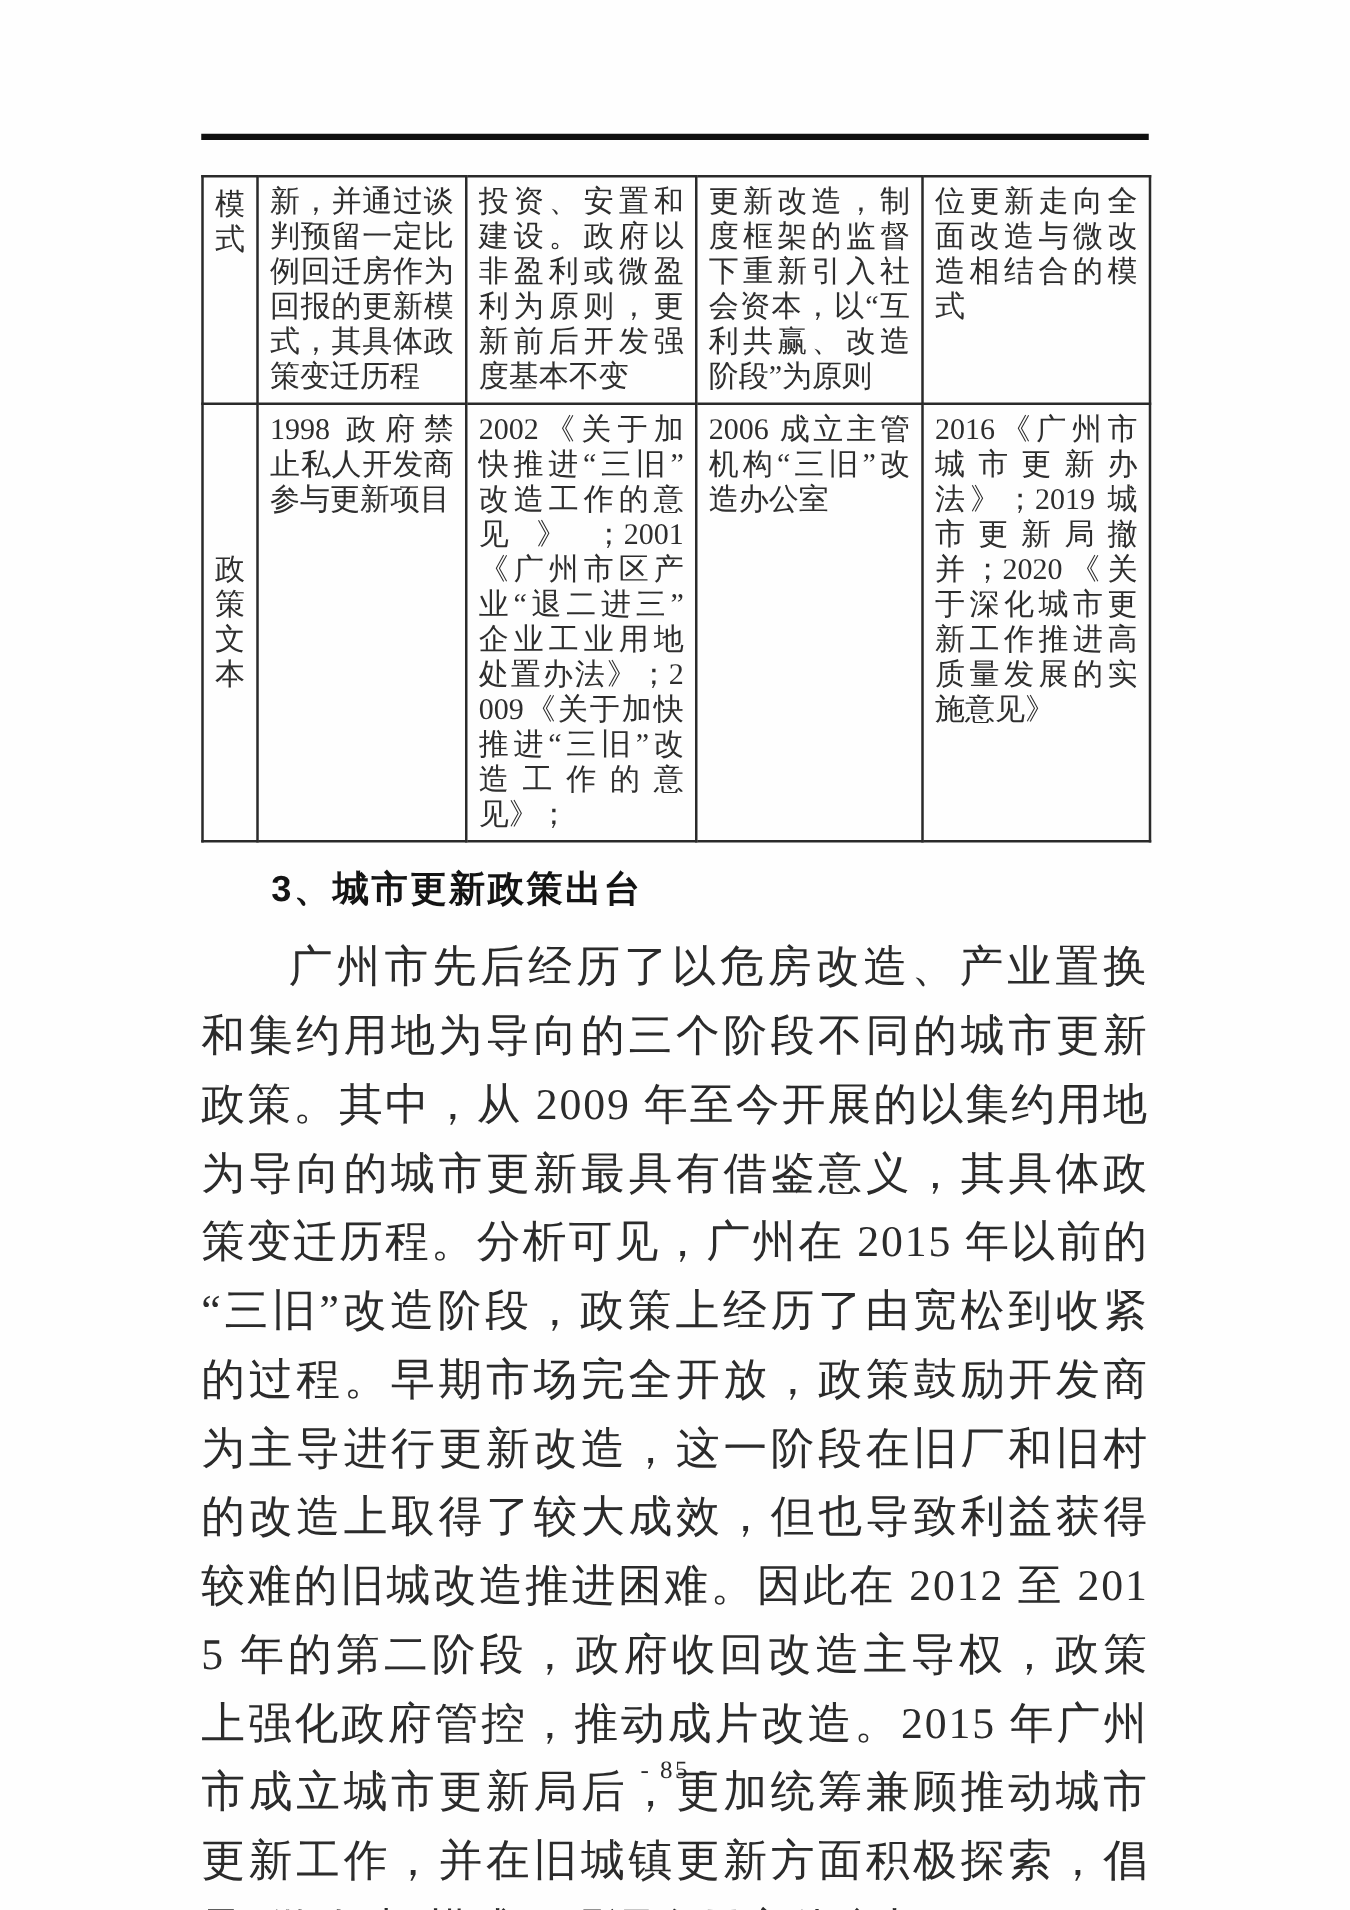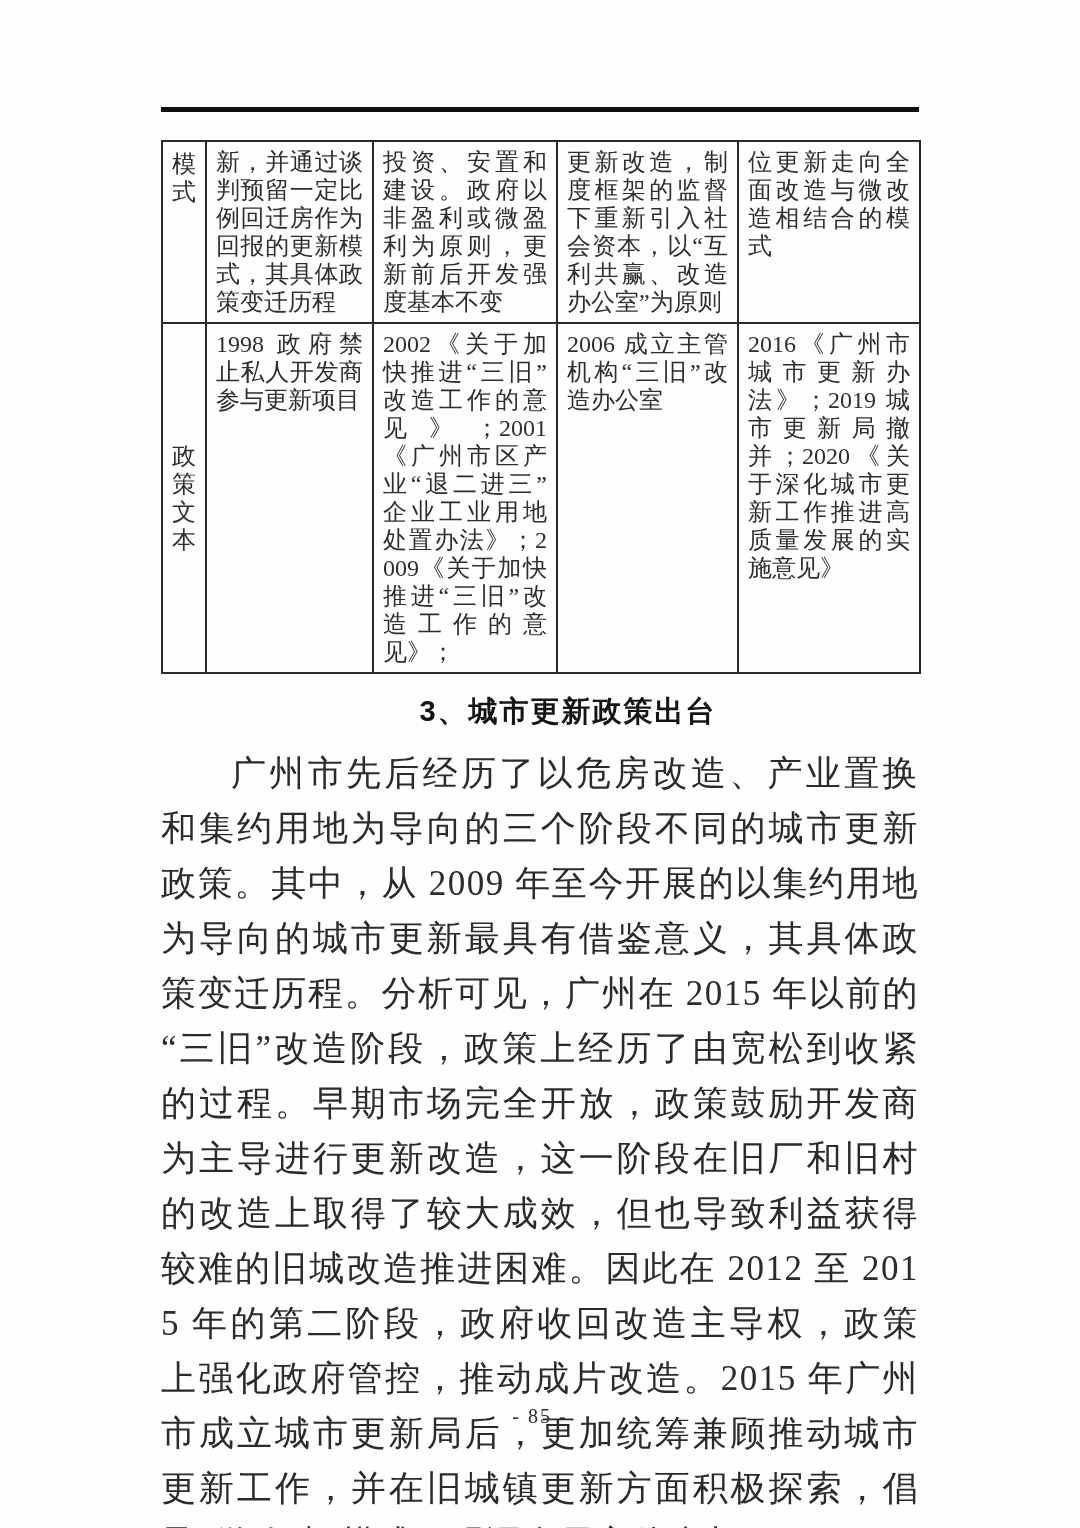--- a/index.html
+++ b/index.html
@@ -45,21 +45,20 @@
   }
   .tbl-top td.v-mid{vertical-align:middle;}
   .heading{
     margin:18px 0 0 0;
     padding-left:56px;
     font-family:"Liberation Sans","DejaVu Sans",sans-serif;
     font-weight:700;
     font-size:29px;
     color:#141414;
     letter-spacing:2px;
-    text-align:center;
   }
   .body-para{
     margin:14px 0 0 0;
     font-size:35px;
     line-height:55px;
     text-align:justify;
     text-justify:inter-ideograph;
     text-indent:2em;
     letter-spacing:1.5px;
     color:#2b2b2b;
@@ -100,21 +99,21 @@
           <col style="width:167px">
           <col style="width:184px">
           <col style="width:181px">
           <col style="width:182px">
       </colgroup>
       <tbody>
         <tr>
           <td class="lbl">模式</td>
           <td>新，并通过谈判预留一定比例回迁房作为回报的更新模式，其具体政策变迁历程</td>
           <td>投资、安置和建设。政府以非盈利或微盈利为原则，更新前后开发强度基本不变</td>
-          <td>更新改造，制度框架的监督下重新引入社会资本，以“互利共赢、改造办公室”为原则</td>
+          <td>更新改造，制度框架的监督下重新引入社会资本，以“互利共赢、改造阶段”为原则</td>
           <td>位更新走向全面改造与微改造相结合的模式</td>
         </tr>
         <tr>
           <td class="lbl v-mid">政策文本</td>
           <td>1998 政府禁止私人开发商参与更新项目</td>
           <td>2002《关于加快推进“三旧”改造工作的意见》；2001《广州市区产业“退二进三”企业工业用地处置办法》；2009《关于加快推进“三旧”改造工作的意见》；</td>
           <td>2006 成立主管机构“三旧”改造办公室</td>
           <td>2016《广州市城市更新办法》；2019 城市更新局撤并；2020《关于深化城市更新工作推进高质量发展的实施意见》</td>
         </tr>
       </tbody>

